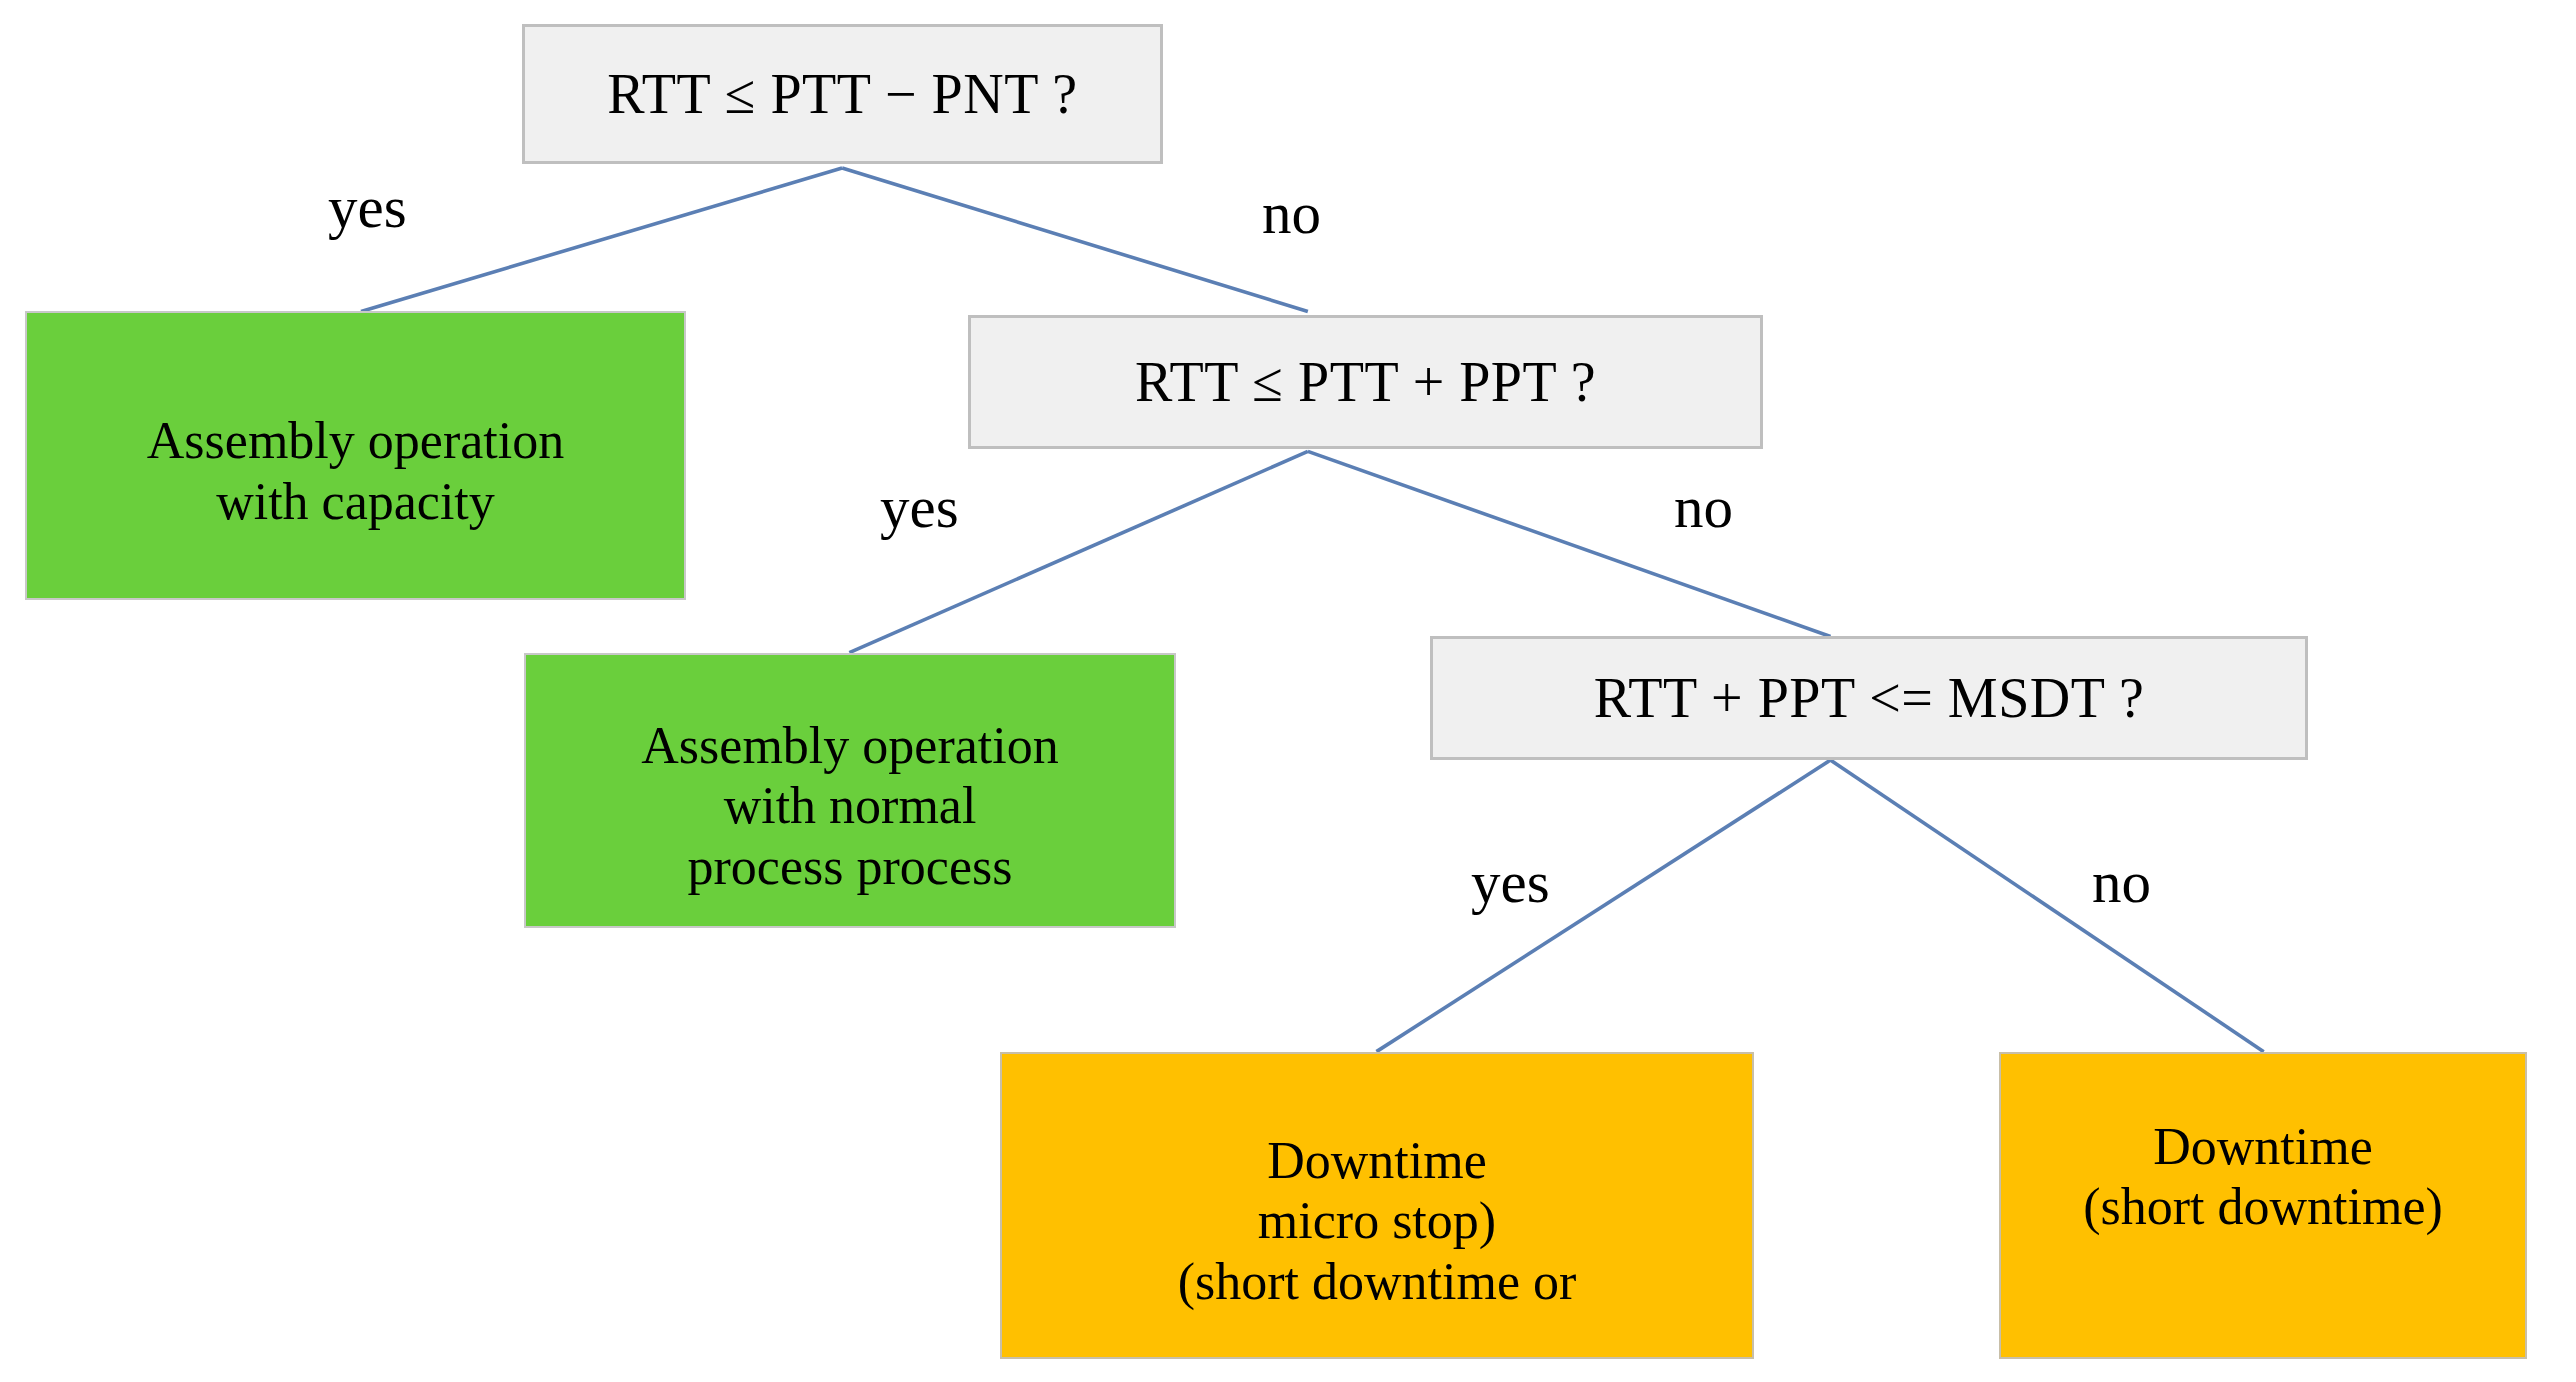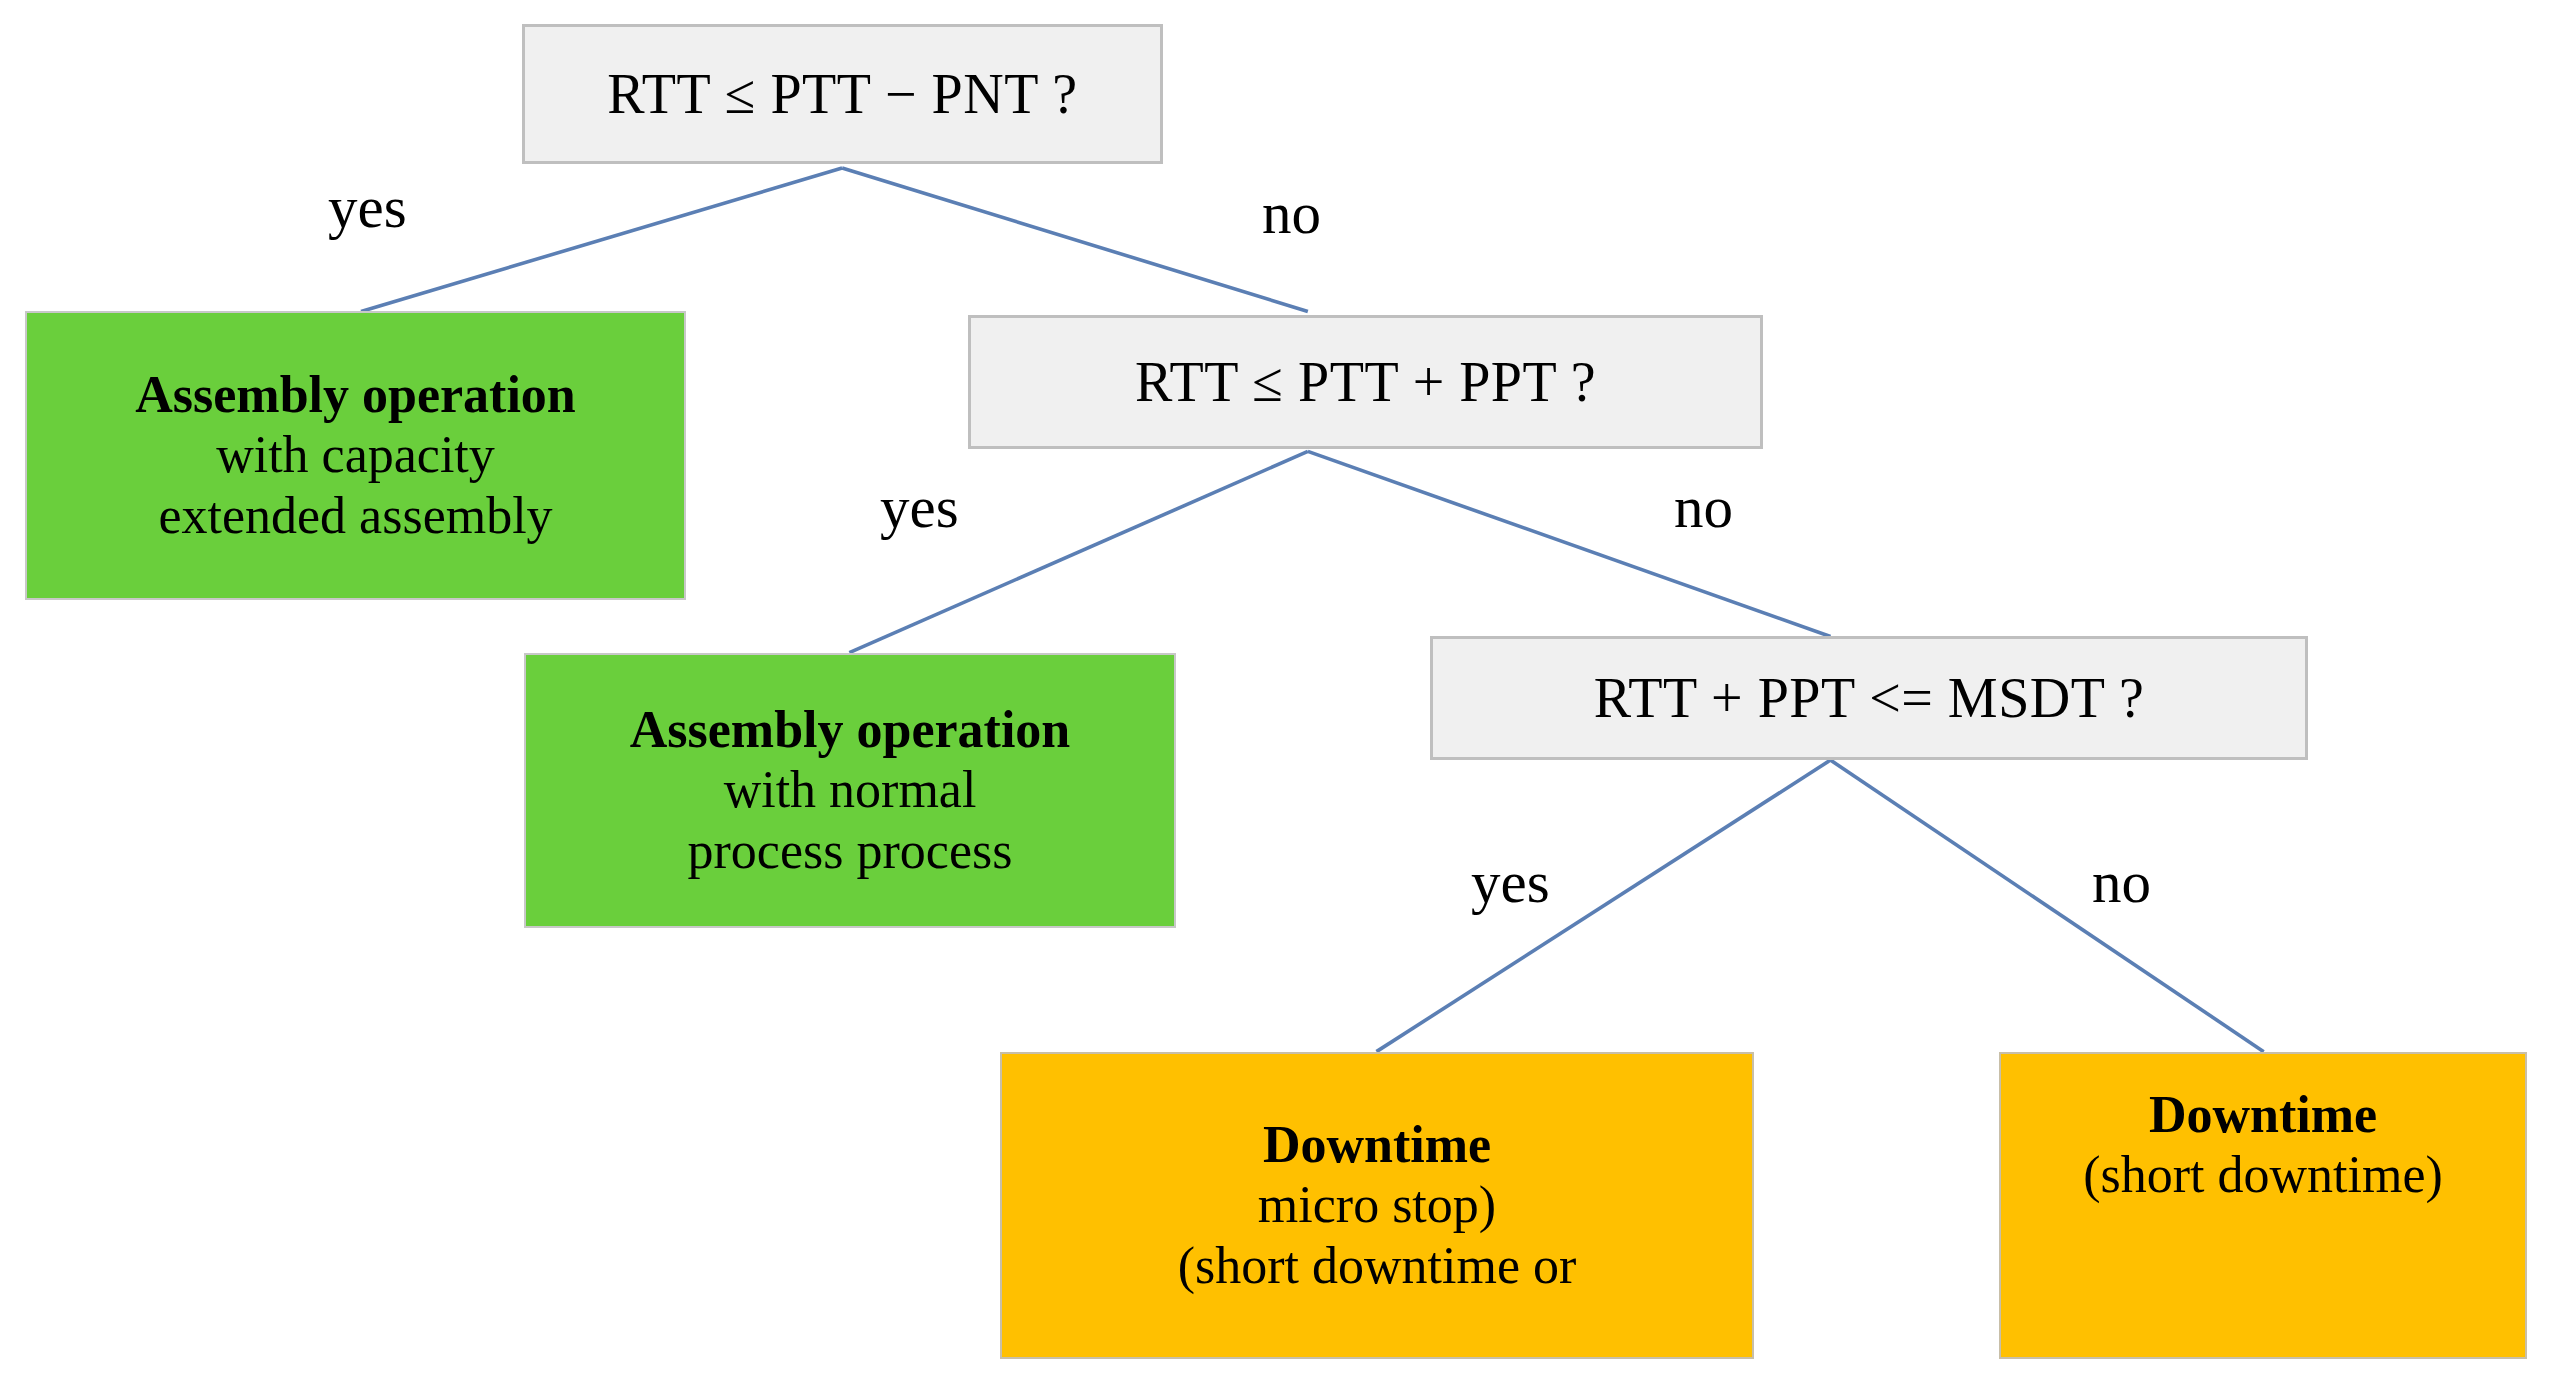--- a/index.html
+++ b/index.html
@@ -46,21 +46,22 @@
     background: #6ACF3C;
     border: 2.7px solid #C8C8C8;
     font-size: 52px;
   }
   .node.leaf-orange {
     background: #FFC000;
     border: 2.7px solid #C8BFA8;
     font-size: 52px;
   }
   .node .line-bold {
-    font-weight: bold;
+    font-weight: normal;
+    margin-top: 32px;
   }
   .node .line-normal {
     font-weight: normal;
   }
   .edge-label {
     position: absolute;
     font-size: 59px;
     color: #000000;
     font-weight: normal;
     white-space: nowrap;
@@ -94,21 +95,20 @@
   <div class="node decision" style="left:522px; top:24.4px; width:641px; height:140px;">
     <span>RTT ≤ PTT − PNT ?</span>
   </div>
 
   <div class="edge-label" style="left:328px; top:173px;">yes</div>
   <div class="edge-label" style="left:1262px; top:179px;">no</div>
 
   <div class="node leaf-green" style="left:25px; top:311px; width:661px; height:289px;">
     <span class="line-bold">Assembly operation</span>
     <span class="line-normal">with capacity</span>
-    <span class="line-normal">extended assembly</span>
   </div>
 
   <div class="node decision" style="left:968px; top:315px; width:795px; height:134px;">
     <span>RTT ≤  PTT + PPT ?</span>
   </div>
 
   <div class="edge-label" style="left:880px; top:473px;">yes</div>
   <div class="edge-label" style="left:1674px; top:473px;">no</div>
 
   <div class="node leaf-green" style="left:524px; top:653px; width:652px; height:275px;">

